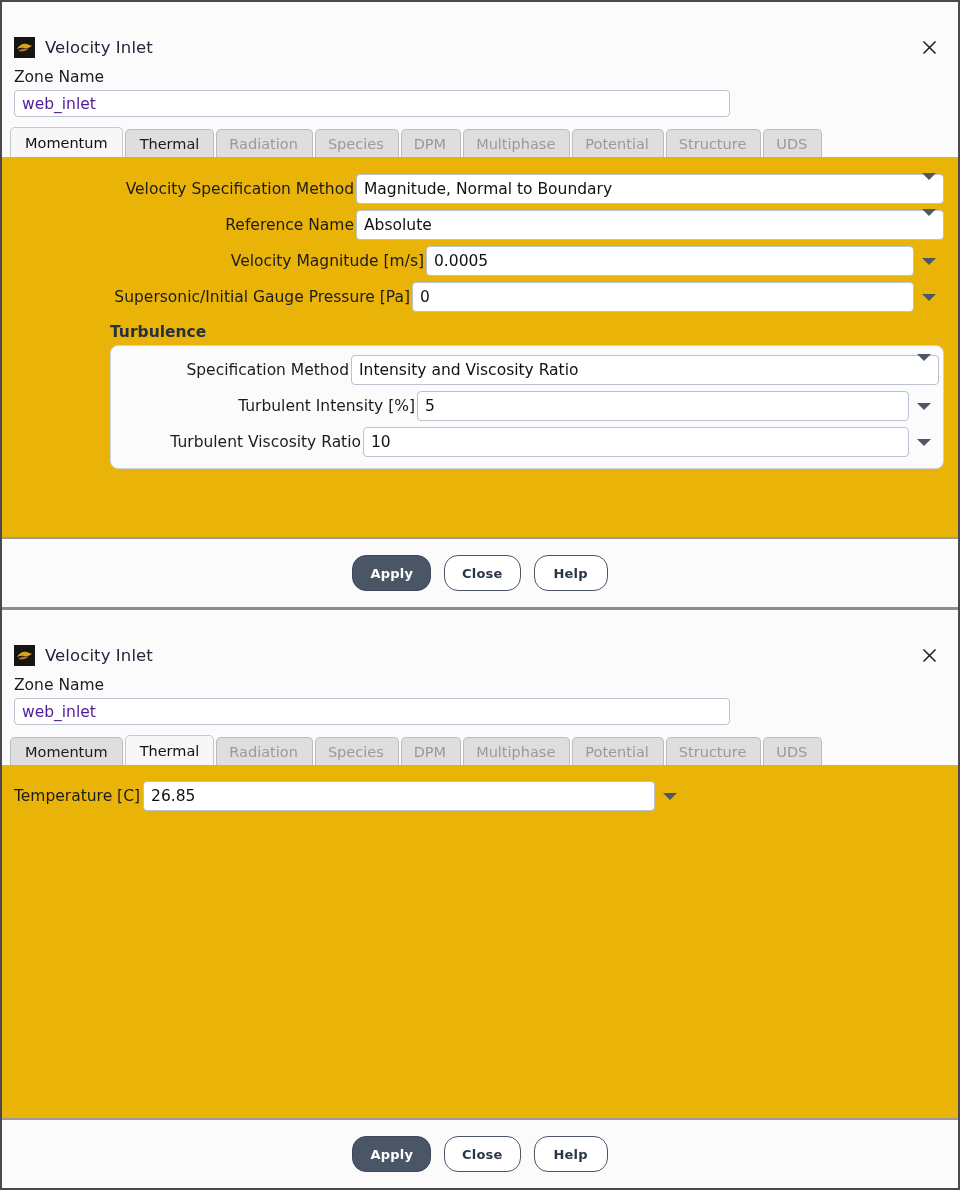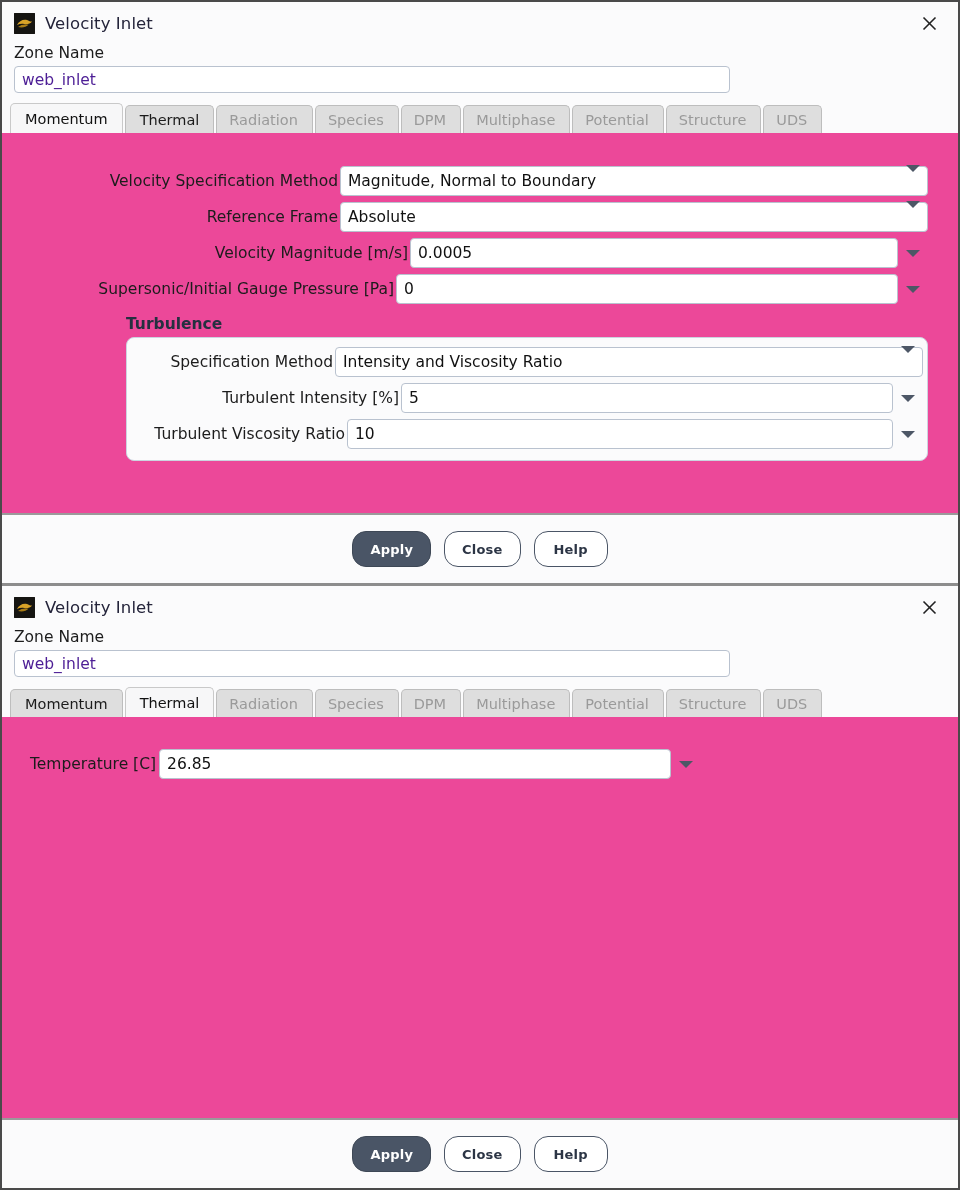--- a/index.html
+++ b/index.html
@@ -25,20 +25,21 @@
   }
 
   
   .dialog {
     box-sizing: border-box;
     background: #fbfbfc;
     display: flex;
     flex-direction: column;
     position: relative;
     overflow: hidden;
+    margin-top: 24px;
   }
   .dialog.top {
     height: 584px;
     border-bottom: 3px solid #8d8d8d;
   }
   .dialog.bottom {
     flex: 1 1 auto;
   }
 
   
@@ -148,22 +149,22 @@
     background: #f7f7f8;
     border-color: #c9c9c9;
     height: 30px;
     color: #111;
     z-index: 2;
   }
 
   
   .tabpanel {
     flex: 1 1 auto;
-    background: #ec4899;
-    padding: 16px;
+    background: #eab308;
+    padding: 0;
     position: relative;
     overflow: hidden;
   }
 
   
   .form-area { padding: 14px 0 0 0; }
 
   .frow {
     display: flex;
     align-items: center;
@@ -349,21 +350,21 @@
           <span class="flabel">Velocity Specification Method</span>
           <span class="fctl">
             <span class="combo" style="width:588px;">
               <span class="cval">Magnitude, Normal to Boundary</span>
               <span class="arrow"><span class="arrow-glyph"></span></span>
             </span>
           </span>
         </div>
 
         <div class="frow">
-          <span class="flabel">Reference Frame</span>
+          <span class="flabel">Reference Name</span>
           <span class="fctl">
             <span class="combo" style="width:588px;">
               <span class="cval">Absolute</span>
               <span class="arrow"><span class="arrow-glyph"></span></span>
             </span>
           </span>
         </div>
 
         <div class="frow">
           <span class="flabel">Velocity Magnitude [m/s]</span>

